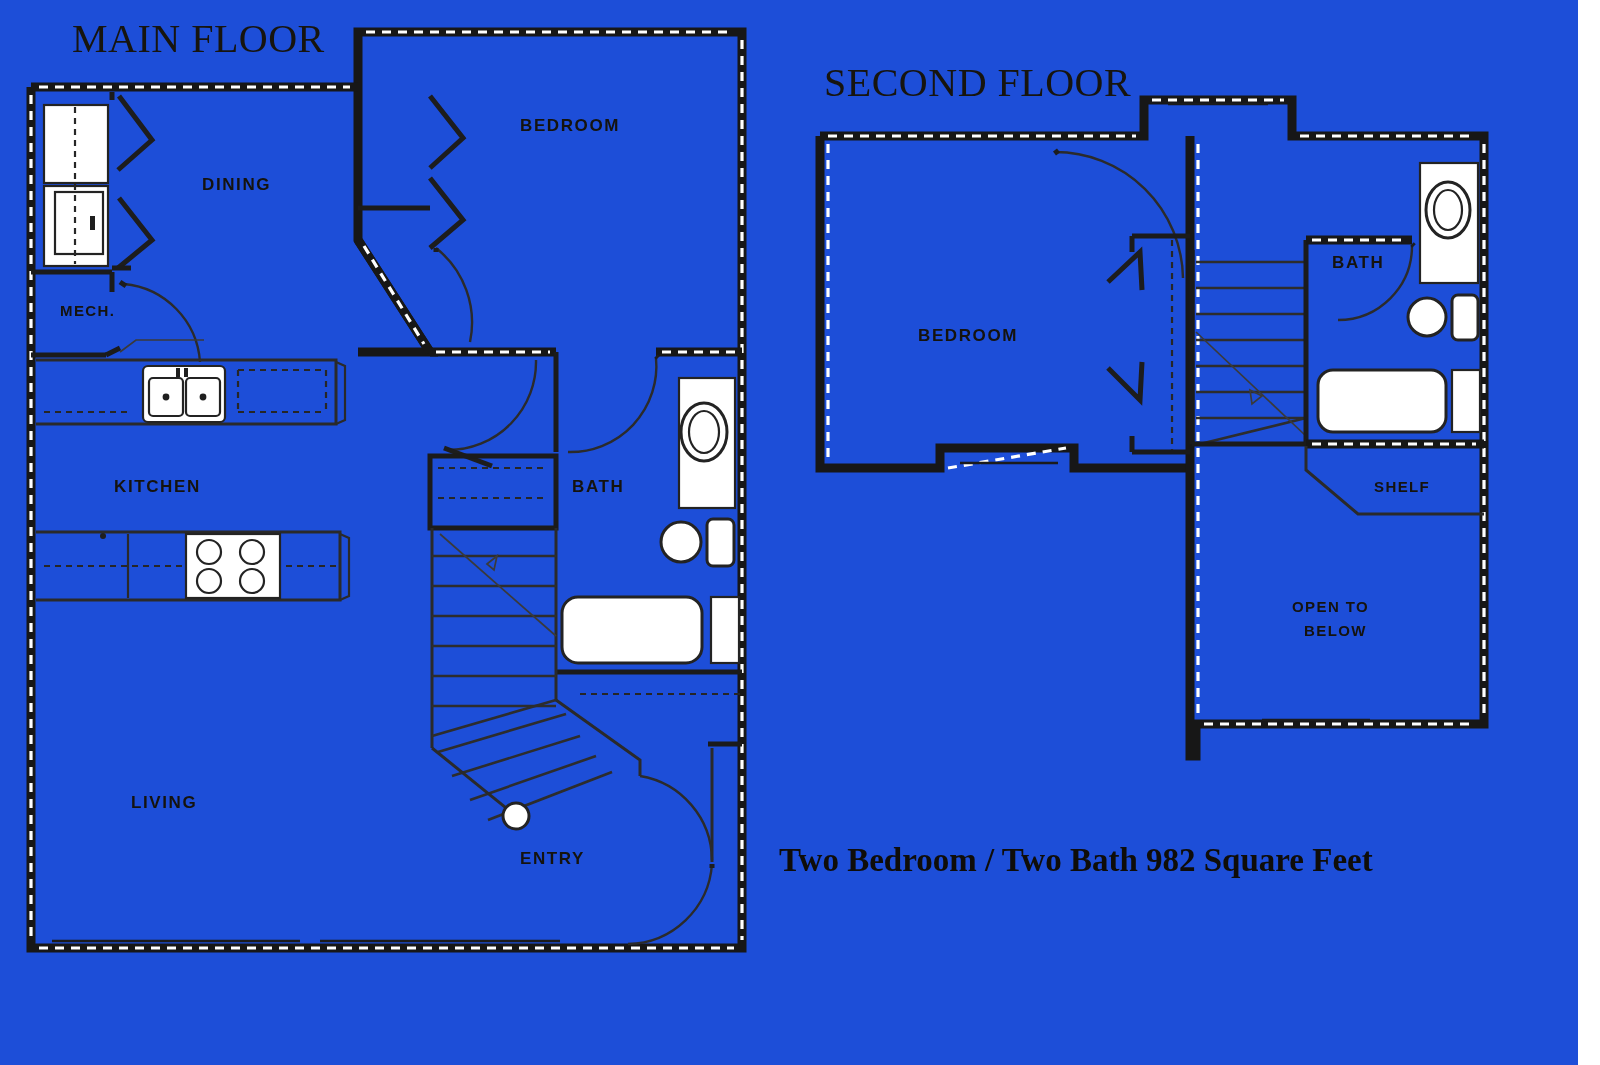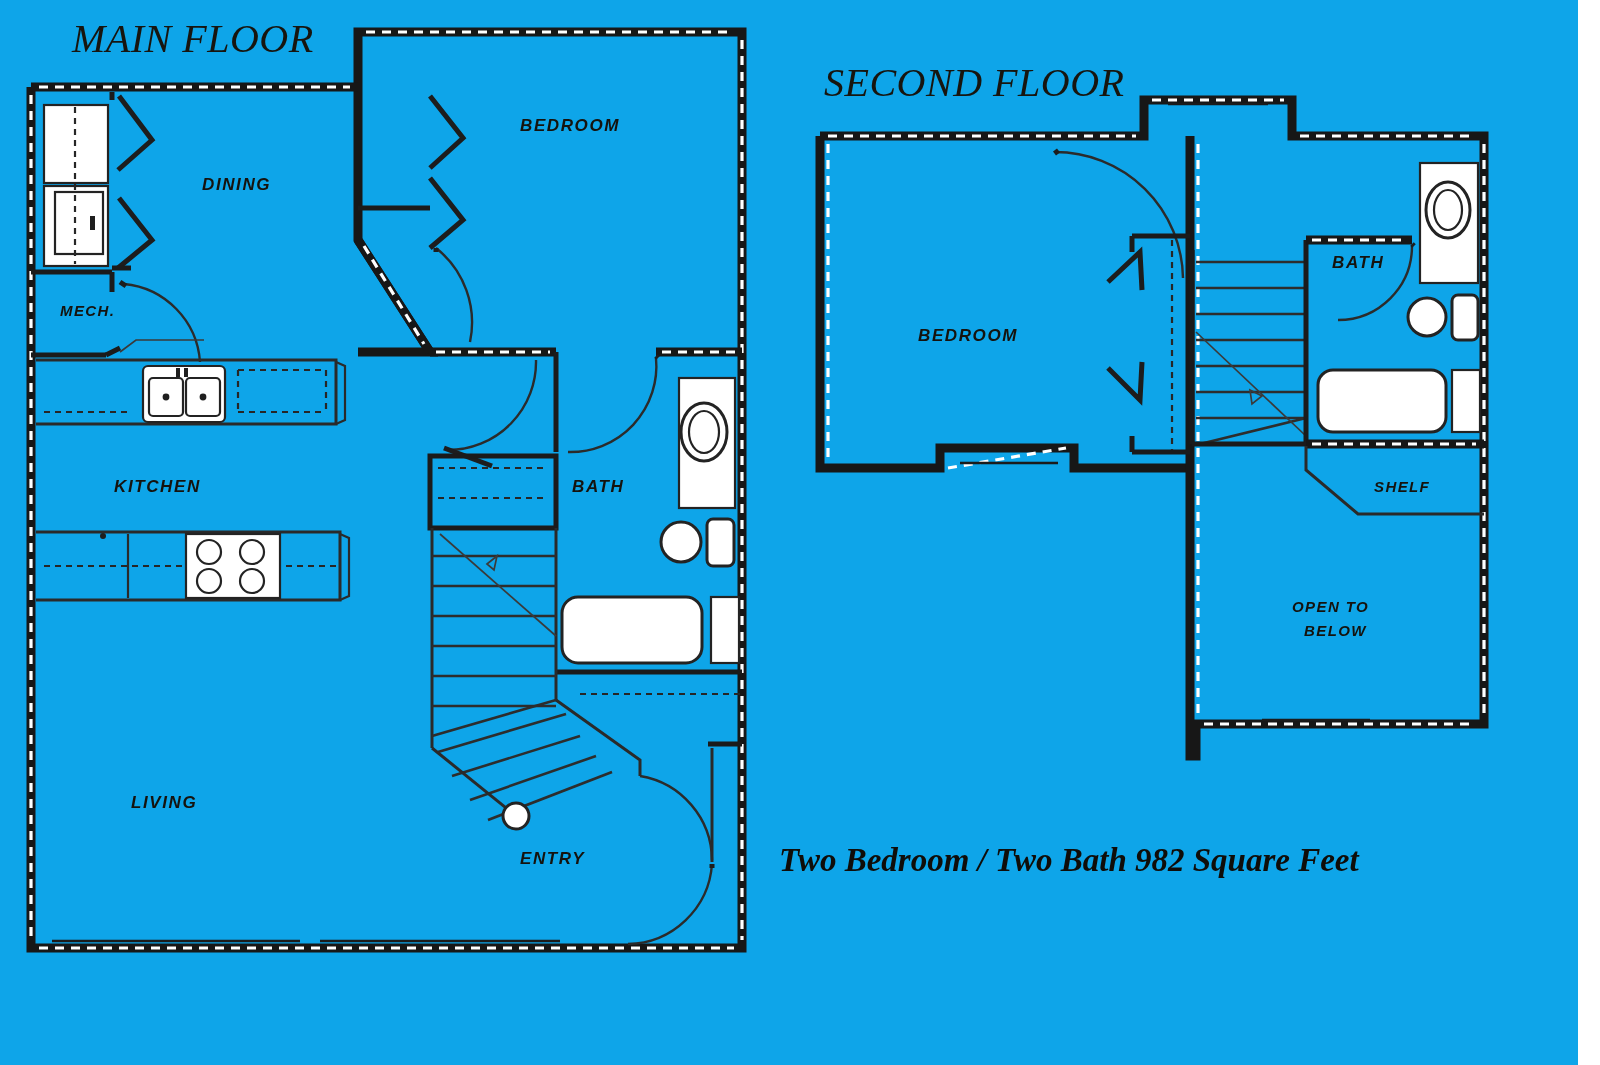--- a/index.html
+++ b/index.html
@@ -11,22 +11,21 @@
     width: 1600px;
     height: 1065px;
     font-family: "Liberation Sans", sans-serif;
     overflow: hidden;
     position: relative;
   }
   #stage {
     position: relative;
     width: 1578px;
     height: 1065px;
-    background: #0ea5e9;
-    font-style: italic;
+    background: #1d4ed8;
   }
   svg#plan {
     position: absolute;
     left: 0;
     top: 0;
     width: 1600px;
     height: 1065px;
     display: block;
   }
   .ttl {

